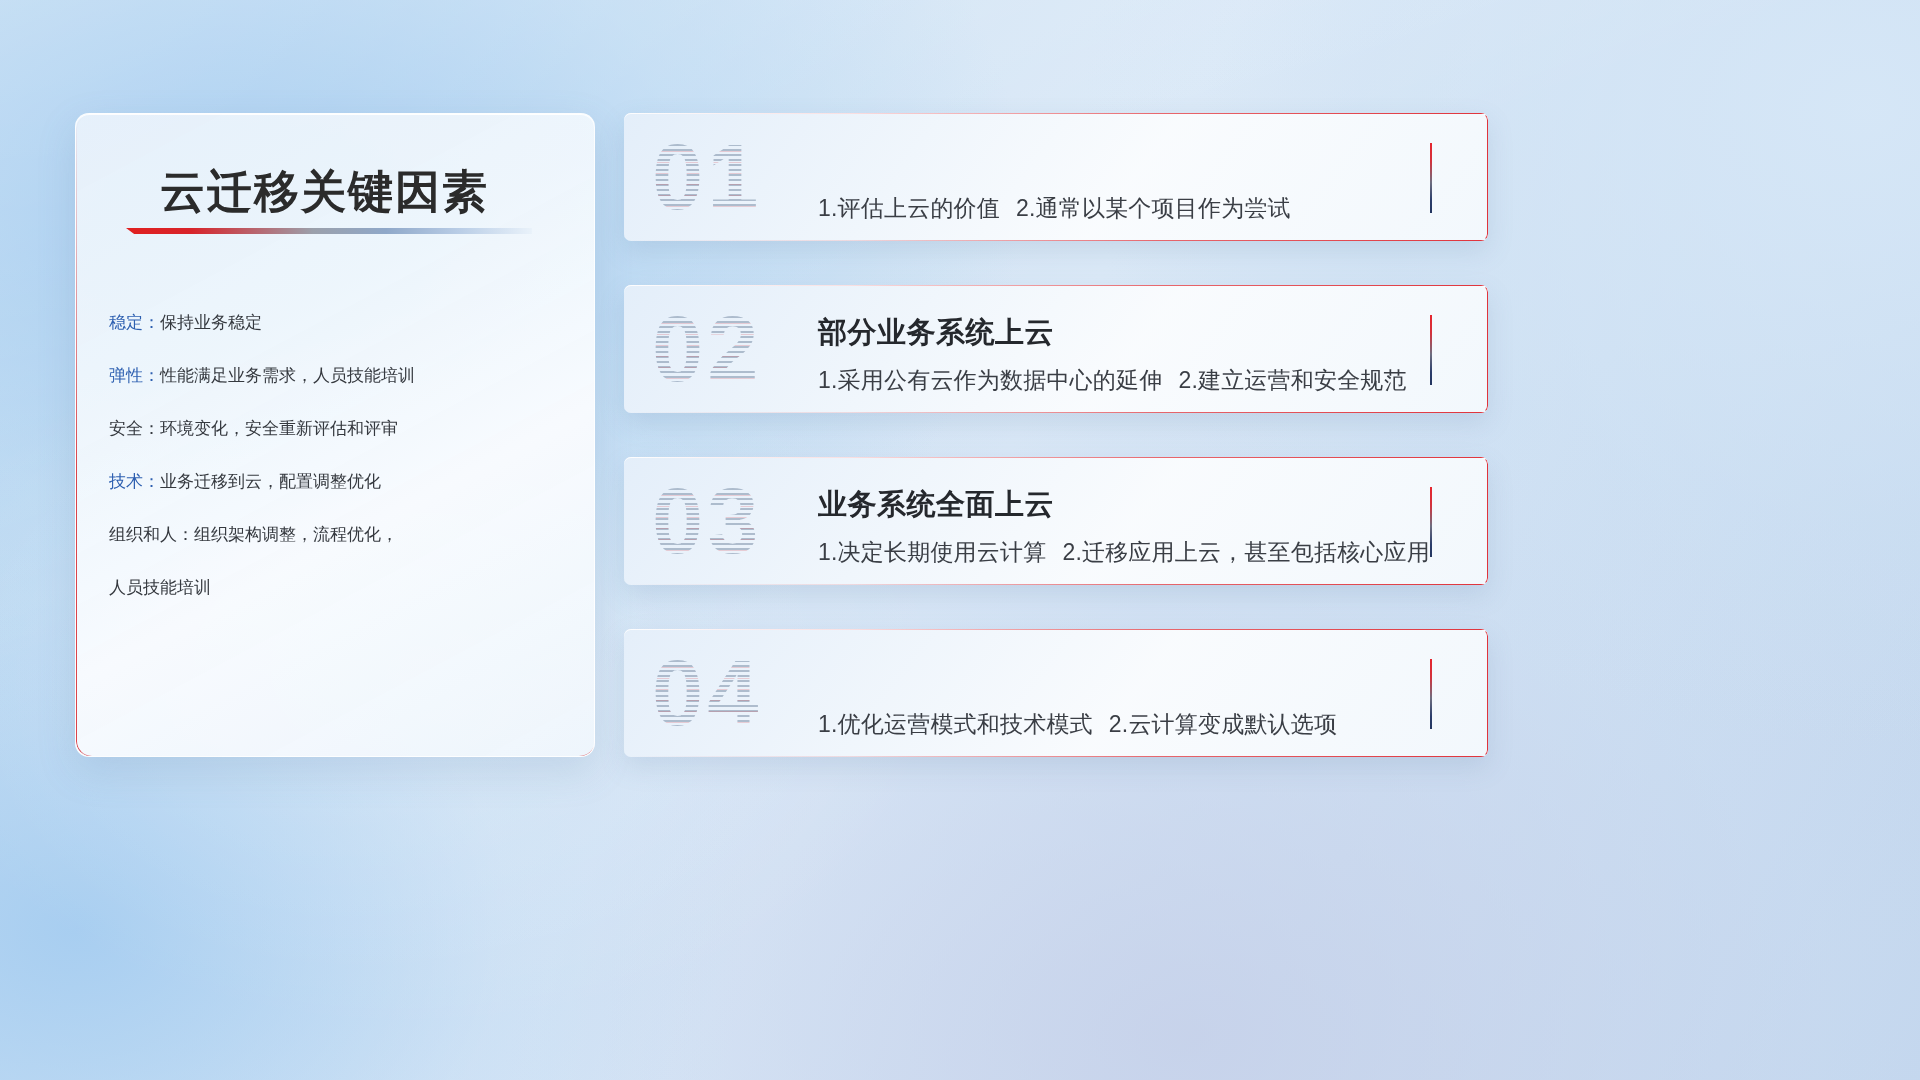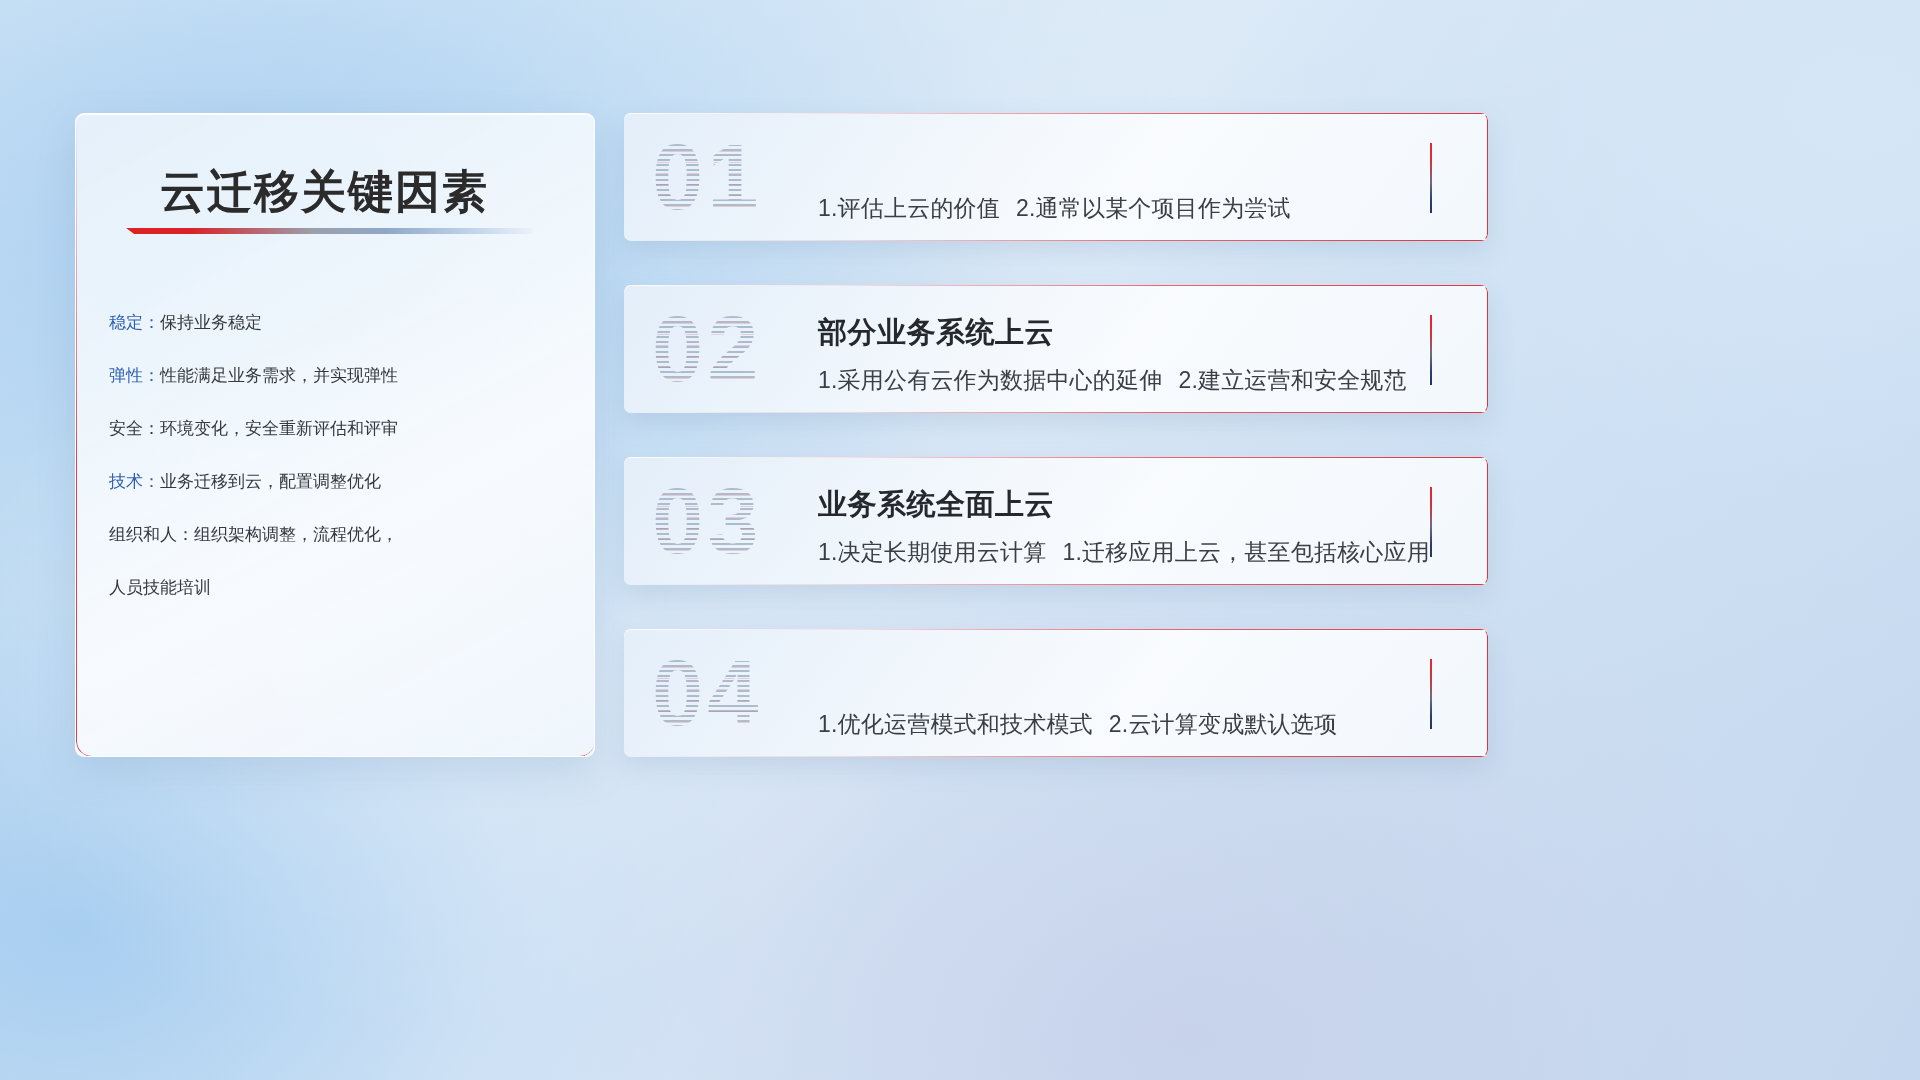--- a/index.html
+++ b/index.html
@@ -29,21 +29,21 @@
     background:
       linear-gradient(160deg, rgba(255,255,255,0.30) 0%, rgba(255,255,255,0) 38%),
       radial-gradient(760px 520px at 22% 62%, rgba(255,255,255,0.22) 0%, rgba(255,255,255,0) 70%);
   }
 
   
   #left-panel {
     position: absolute;
     left: 75px; top: 113px;
     width: 518px; height: 642px;
-    border-radius: 9px;
+    border-radius: 14px;
     background: linear-gradient(152deg,
         rgba(233,242,251,0.93) 0%,
         rgba(242,248,253,0.92) 34%,
         rgba(250,252,254,0.94) 62%,
         rgba(240,246,252,0.93) 100%);
     border: 1px solid rgba(255,255,255,0.85);
     box-shadow: 0 14px 38px rgba(99,131,170,0.18), inset 0 1px 0 rgba(255,255,255,0.9);
     overflow: hidden;
   }
   
@@ -187,21 +187,21 @@
   <div id="left-panel-accent"></div>
 
   <div id="panel-title">云迁移关键因素</div>
   <div id="panel-title-rule"></div>
 
   <div id="panel-list">
     <div class="panel-line">
       <span class="k">稳定：</span><span>保持业务稳定</span>
     </div>
     <div class="panel-line">
-      <span class="k">弹性：</span><span>性能满足业务需求，并实现弹性</span>
+      <span class="k">弹性：</span><span>性能满足业务需求，人员技能培训</span>
     </div>
     <div class="panel-line dark">
       <span class="k">安全：</span><span>环境变化，安全重新评估和评审</span>
     </div>
     <div class="panel-line">
       <span class="k">技术：</span><span>业务迁移到云，配置调整优化</span>
     </div>
     <div class="panel-line dark">
       <span class="k">组织和人：</span><span>组织架构调整，流程优化，</span>
     </div>
@@ -227,21 +227,21 @@
   <div class="card-title">部分业务系统上云</div>
   <div class="card-sub"><span>1.采用公有云作为数据中心的延伸</span><span class="gap"></span><span>2.建立运营和安全规范</span></div>
 </div>
 
 <div class="card" style="top:457px">
   <div class="card-accent"></div>
   <div class="card-num">03</div>
   <div class="card-num-tint">03</div>
   <div class="card-divider"></div>
   <div class="card-title">业务系统全面上云</div>
-  <div class="card-sub"><span>1.决定长期使用云计算</span><span class="gap"></span><span>1.迁移应用上云，甚至包括核心应用</span></div>
+  <div class="card-sub"><span>1.决定长期使用云计算</span><span class="gap"></span><span>2.迁移应用上云，甚至包括核心应用</span></div>
 </div>
 
 <div class="card" style="top:629px">
   <div class="card-accent"></div>
   <div class="card-num">04</div>
   <div class="card-num-tint">04</div>
   <div class="card-divider"></div>
   <div class="card-sub"><span>1.优化运营模式和技术模式</span><span class="gap"></span><span>2.云计算变成默认选项</span></div>
 </div>
 

